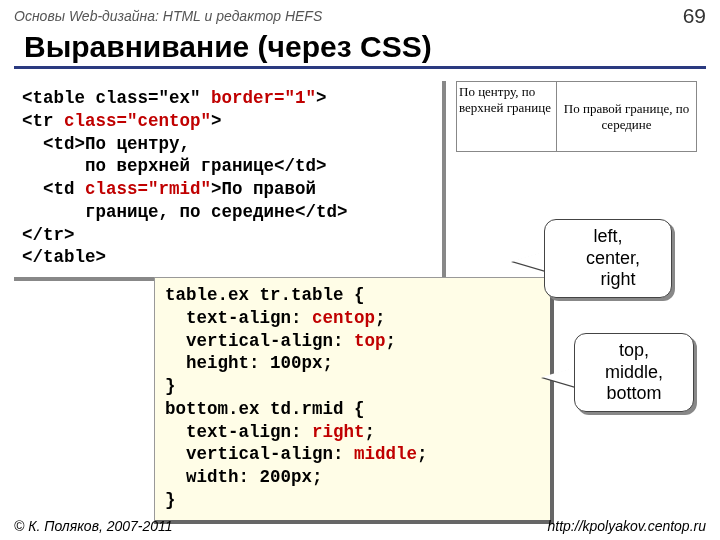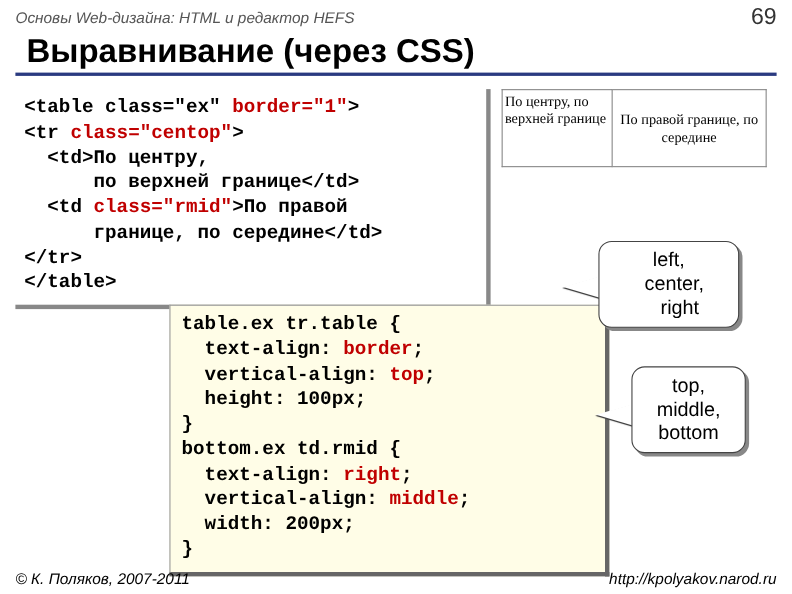--- a/index.html
+++ b/index.html
@@ -82,21 +82,21 @@
     border: 1px solid #444;
     border-radius: 12px;
     box-shadow: 3px 3px 0 #888;
     padding: 6px 14px;
     font-family: Arial, sans-serif;
     font-size: 18px;
     line-height: 1.2;
     text-align: center;
   }
   .callout1 { top: 142px; left: 530px; width: 128px; }
-  .callout2 { top: 256px; left: 560px; width: 104px; }
+  .callout2 { top: 256px; left: 560px; width: 120px; }
   .callout-tail {
     position: absolute;
     width: 0; height: 0;
   }
   .tail1 {
     top: 174px; left: 498px;
     border-top: 10px solid transparent;
     border-bottom: 10px solid transparent;
     border-right: 34px solid #fff;
     filter: drop-shadow(-1px 1px 0 #444);
@@ -144,21 +144,21 @@
   <table class="example-table">
     <tbody>
         <tr>
       <td class="ex-cell1">По центру, по верхней границе</td>
       <td class="ex-cell2">По правой границе, по середине</td>
     </tr>
   </tbody>
     </table>
 
   <div class="codebox2"><span>table.ex tr.table {</span>
-<span>  text-align: </span><span class="kw-red">border</span><span>;</span>
+<span>  text-align: </span><span class="kw-red">centop</span><span>;</span>
 <span>  vertical-align: </span><span class="kw-red">top</span><span>;</span>
 <span>  height: 100px;</span>
 <span>}</span>
 <span>bottom.ex td.rmid {</span>
 <span>  text-align: </span><span class="kw-red">right</span><span>;</span>
 <span>  vertical-align: </span><span class="kw-red">middle</span><span>;</span>
 <span>  width: 200px;</span>
 <span>}</span></div>
 
   <div class="callout-tail tail1"></div>
@@ -168,14 +168,14 @@
 
   <div class="callout-tail tail2"></div>
   <div class="callout callout2"><span style="white-space:pre">top,
 middle,
 bottom</span></div>
 
 </div>
 
 <div class="footer">
   <span>© К. Поляков, 2007-2011</span>
-  <span>http://kpolyakov.narod.ru</span>
+  <span>http://kpolyakov.centop.ru</span>
 </div>
 
 </body></html>

